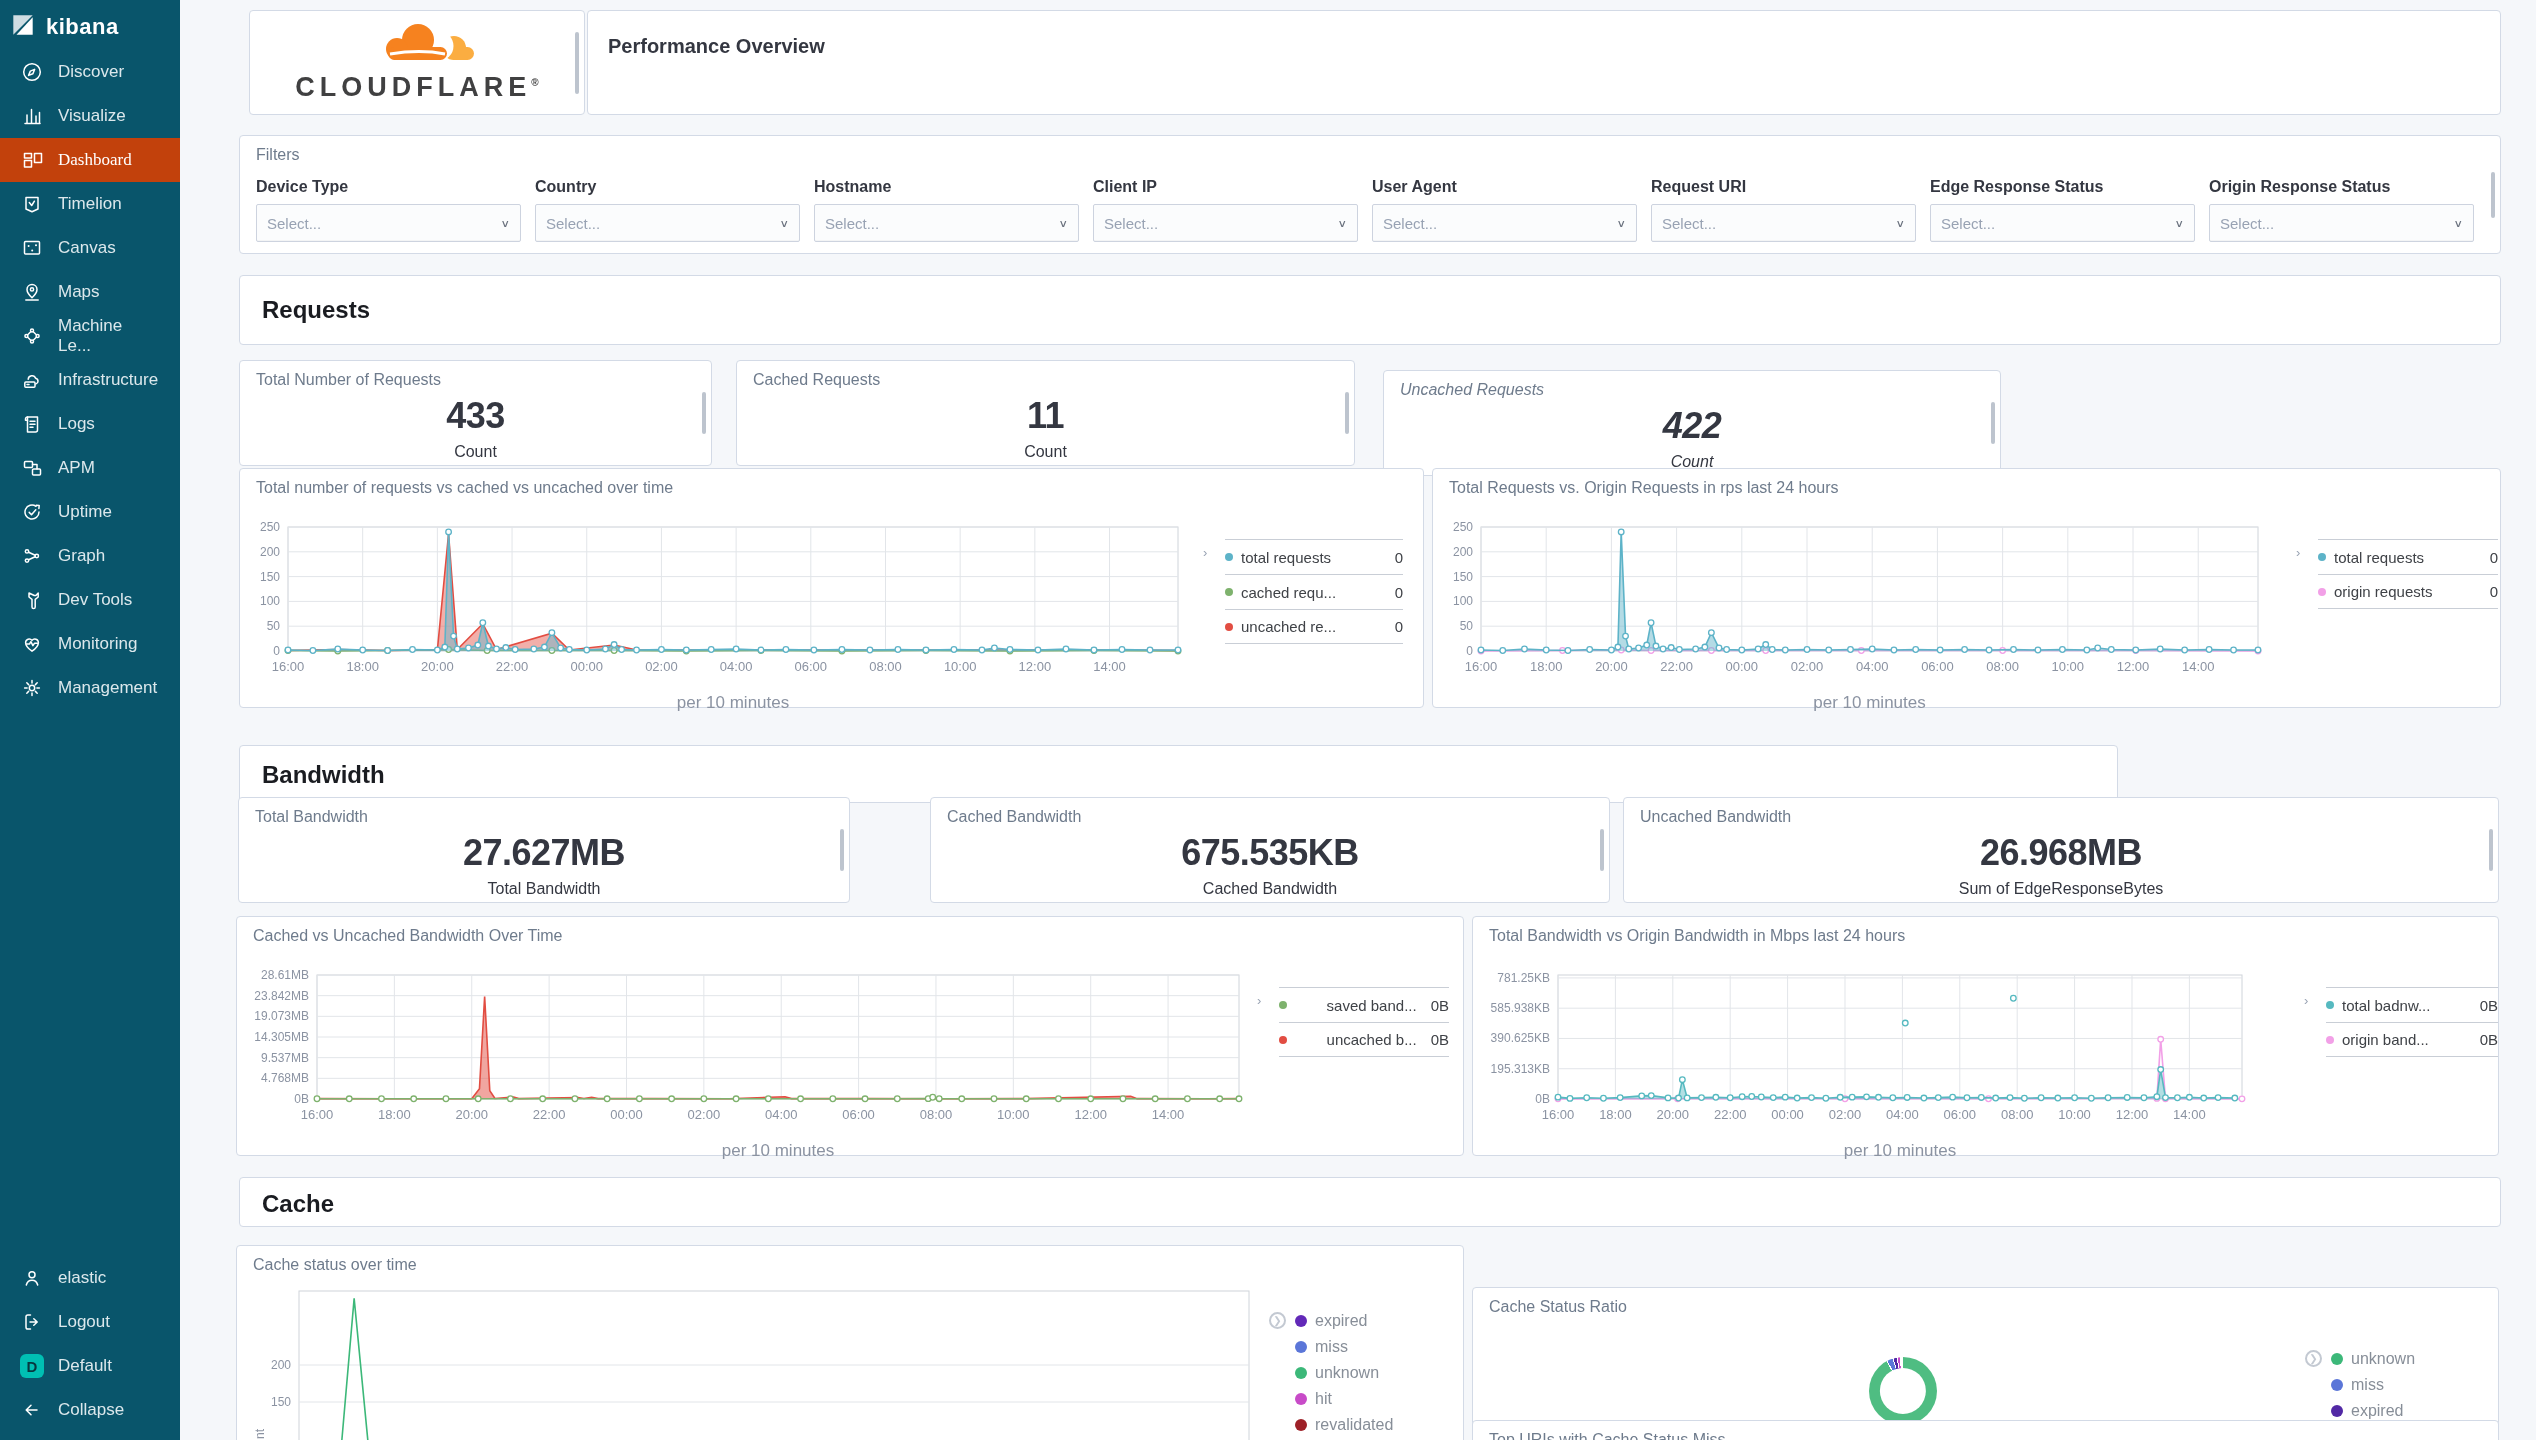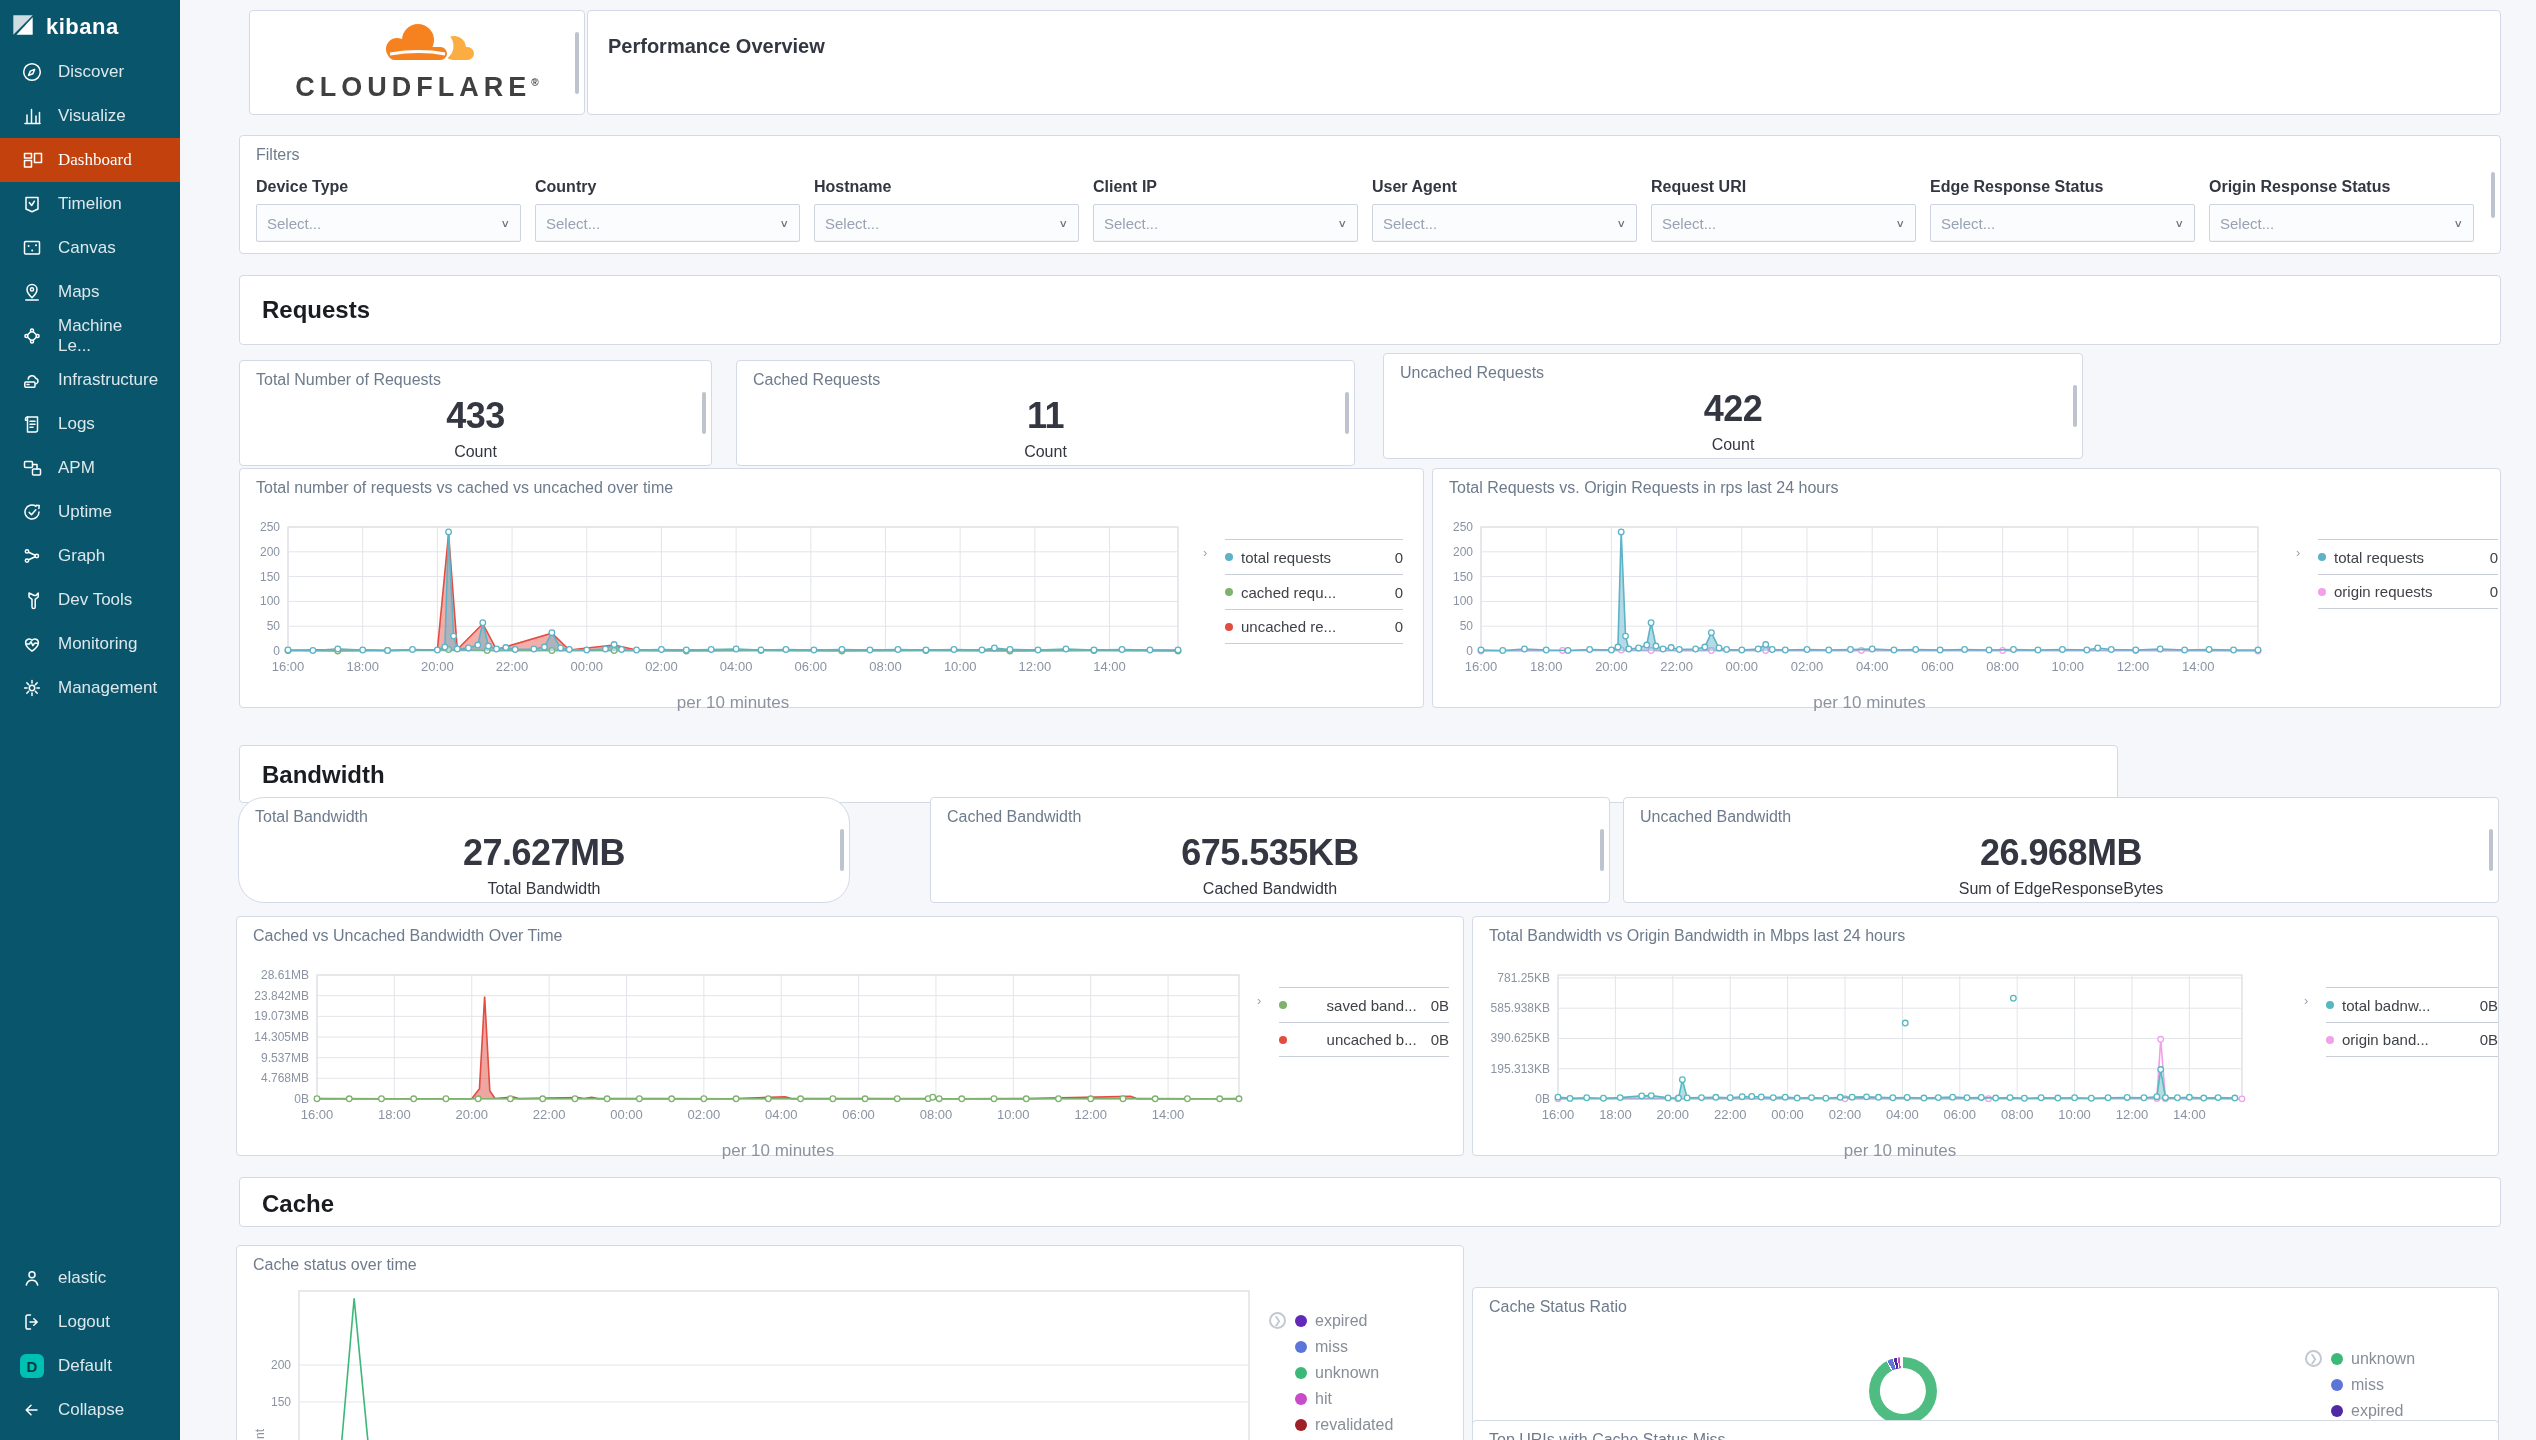--- a/index.html
+++ b/index.html
@@ -362,21 +362,21 @@
     <div class="metric-value">433</div>
     <div class="metric-sub">Count</div>
     <div class="scrollhint"></div>
   </section>
   <section class="panel" style="left:556px;top:360px;width:619px;height:106px;">
     <div class="panel-title">Cached Requests</div>
     <div class="metric-value">11</div>
     <div class="metric-sub">Count</div>
     <div class="scrollhint"></div>
   </section>
-  <section class="panel" style="left:1203px;top:353px;width:700px;height:106px;">
+  <section class="panel" style="left:1203px;top:370px;width:618px;height:106px;font-style:italic;">
     <div class="panel-title">Uncached Requests</div>
     <div class="metric-value">422</div>
     <div class="metric-sub">Count</div>
     <div class="scrollhint"></div>
   </section>
 
   <section class="panel" style="left:59px;top:468px;width:1185px;height:240px;">
       <div class="panel-title">Total number of requests vs cached vs uncached over time</div>
       <svg width="1183" height="238" class="chart-svg">
         <rect x="48" y="58" width="890" height="124" fill="none" stroke="#cfd4da"></rect>
@@ -621,21 +621,21 @@
           <span class="legend-val">0</span>
         </div>
       </div>
       <div class="legend-chev" style="left: 863px; top: 76px;">›</div>
     </section>
 
   <section class="panel" style="left:59px;top:725px;width:1879px;height:58px;margin-top:20px;">
     <div class="section-title" style="top:15px">Bandwidth</div>
   </section>
 
-  <section class="panel" style="left:58px;top:797px;width:612px;height:106px;border-radius:26px;">
+  <section class="panel" style="left:58px;top:797px;width:612px;height:106px;">
     <div class="panel-title">Total Bandwidth</div>
     <div class="metric-value">27.627MB</div>
     <div class="metric-sub">Total Bandwidth</div>
     <div class="scrollhint"></div>
   </section>
   <section class="panel" style="left:750px;top:797px;width:680px;height:106px;">
     <div class="panel-title">Cached Bandwidth</div>
     <div class="metric-value">675.535KB</div>
     <div class="metric-sub">Cached Bandwidth</div>
     <div class="scrollhint"></div>

